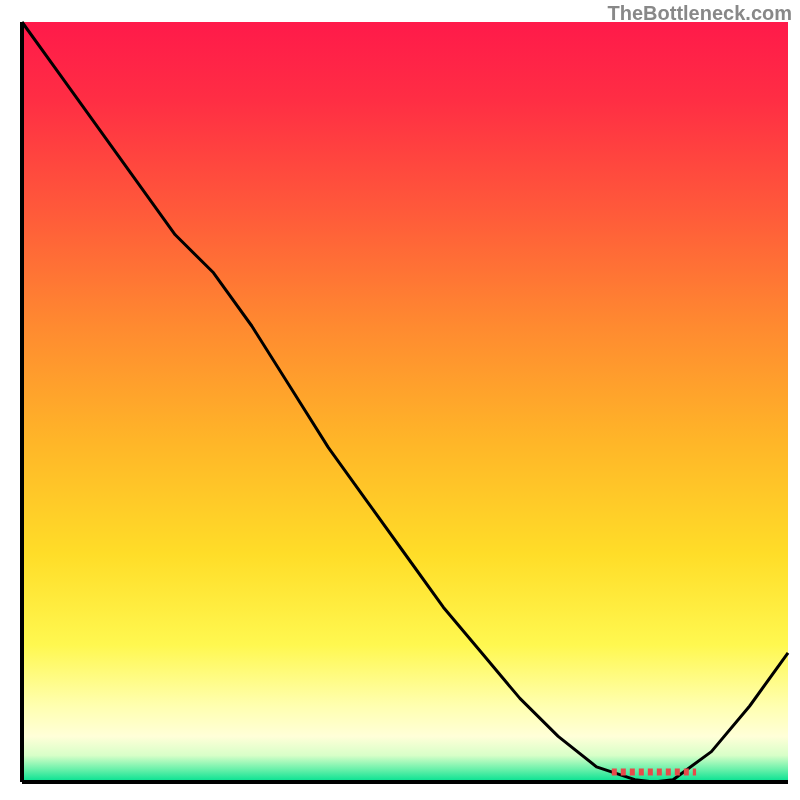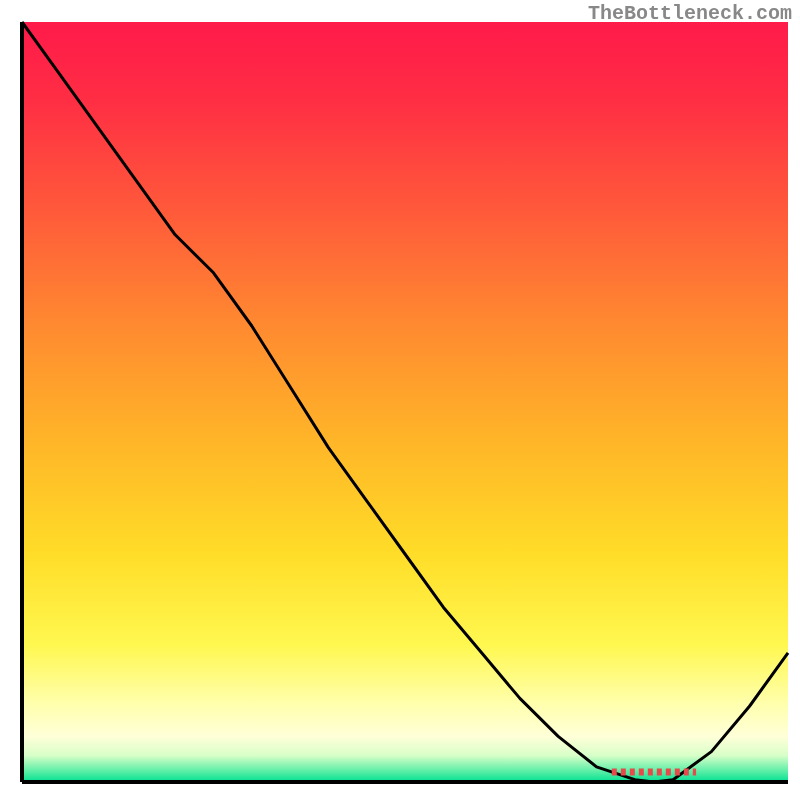--- a/index.html
+++ b/index.html
@@ -16,21 +16,20 @@
     height: 800px;
   }
   .watermark {
     position: absolute;
     top: 2px;
     right: 8px;
     font-size: 20px;
     font-weight: bold;
     color: #888;
     z-index: 10;
-    font-family: Liberation Mono, monospace;
   }
   svg {
     display: block;
     position: absolute;
     top: 0;
     left: 0;
   }
 </style>
 </head>
 <body>

